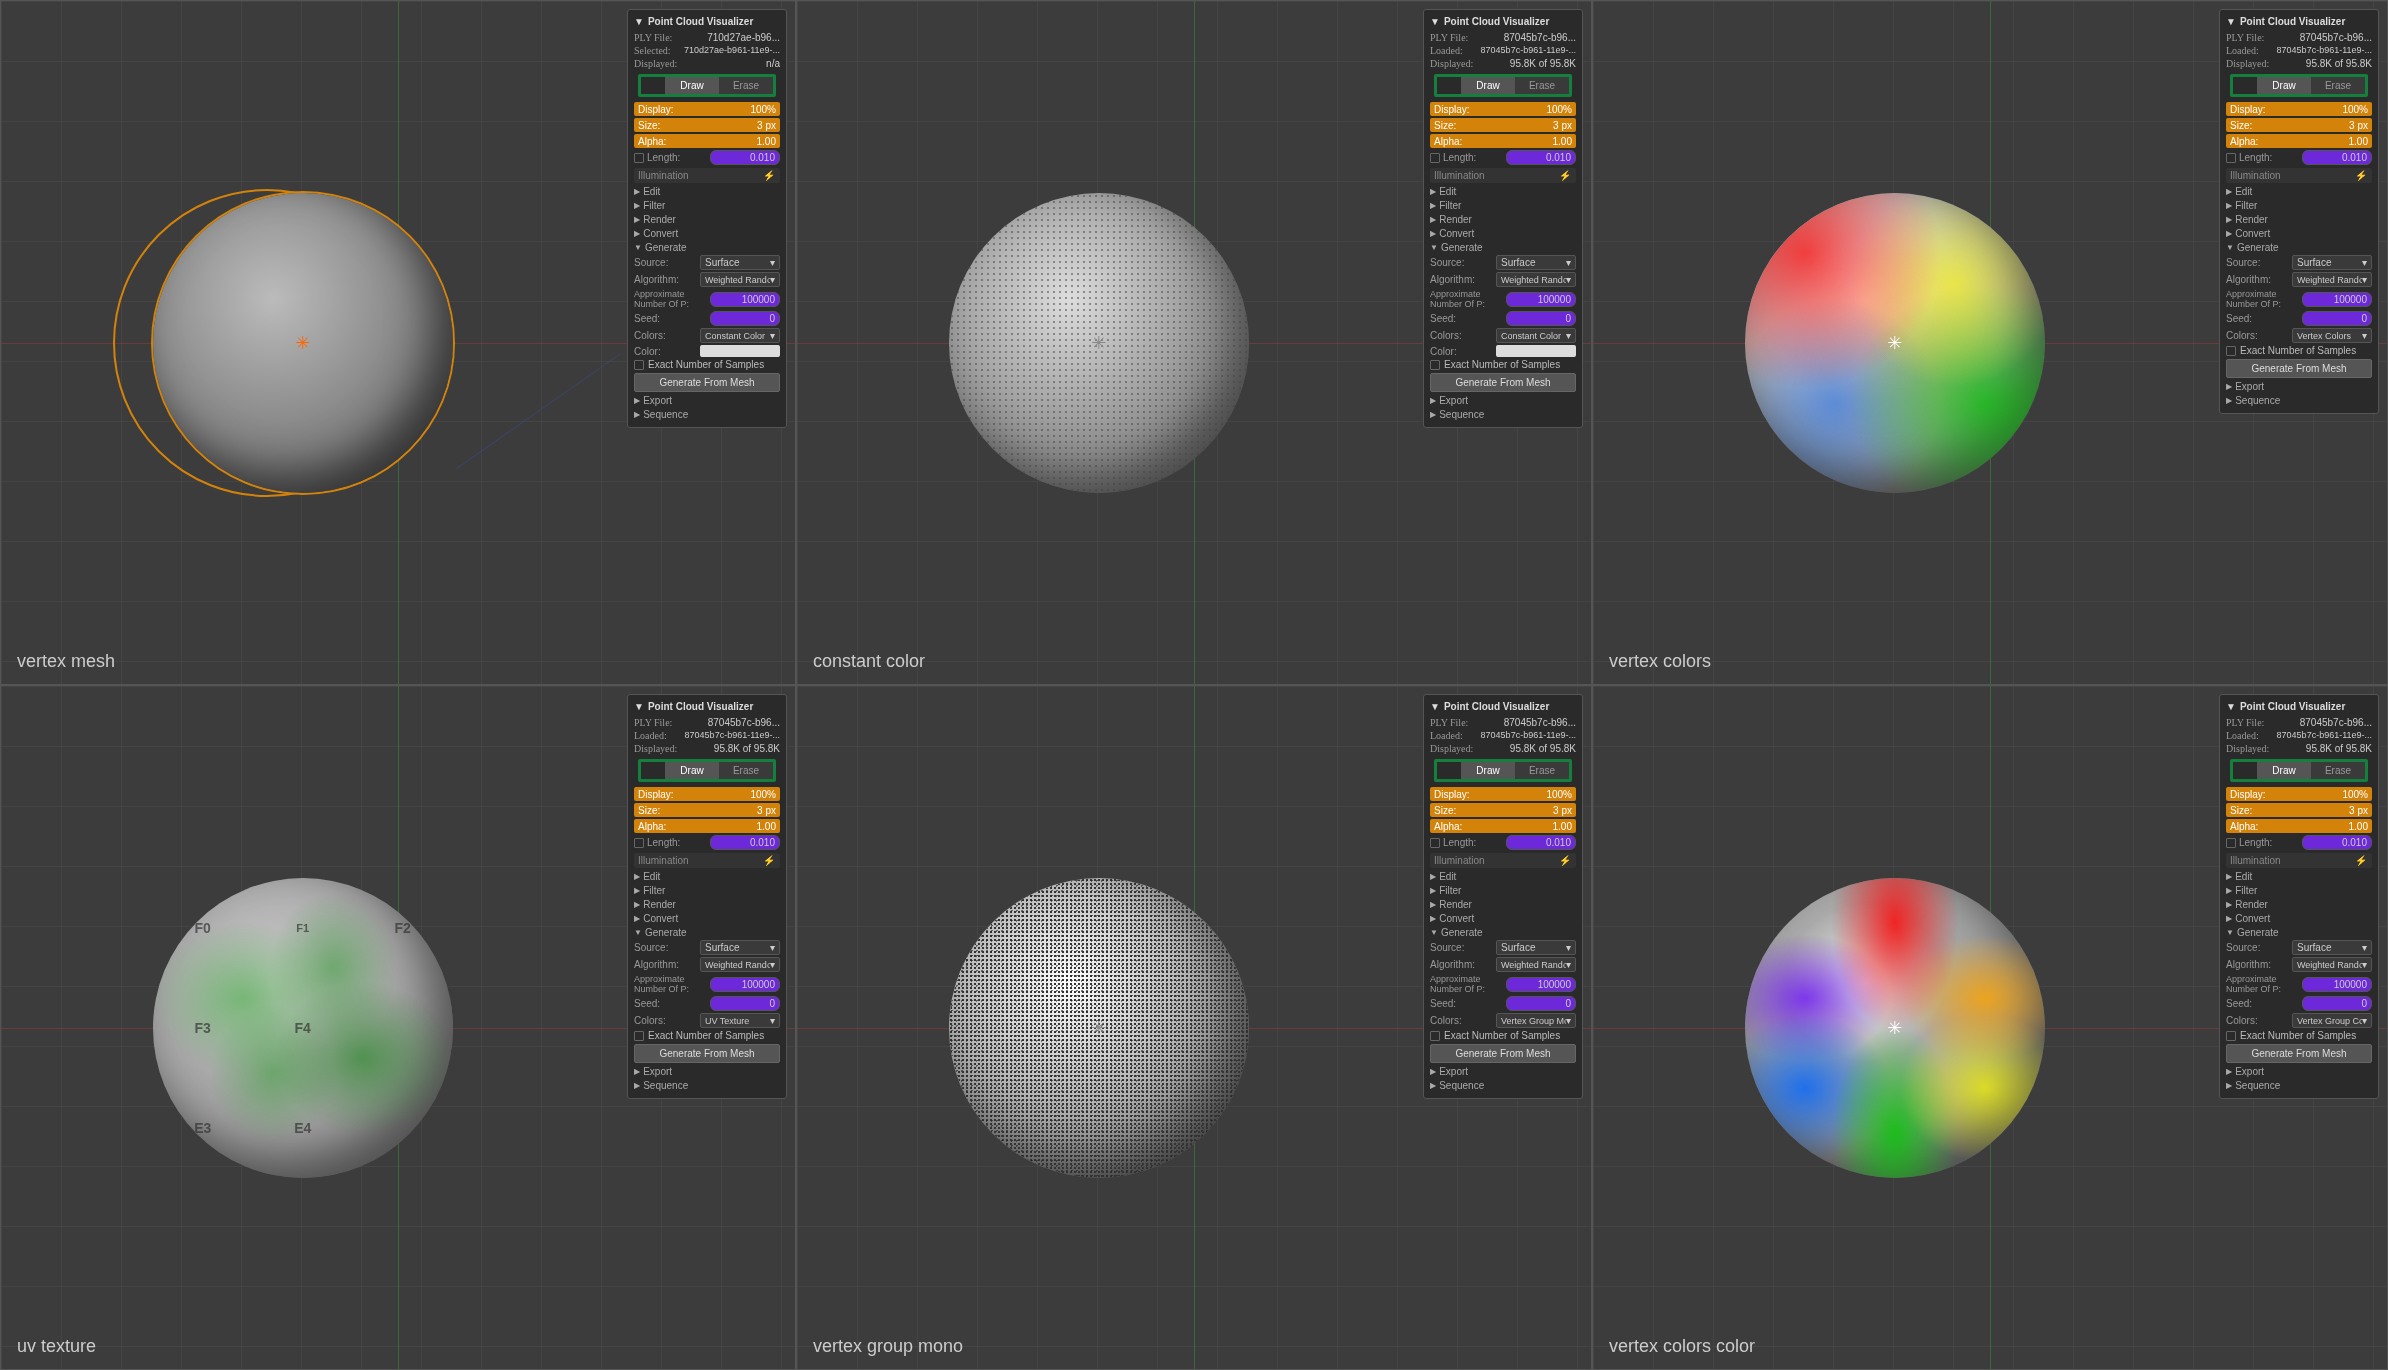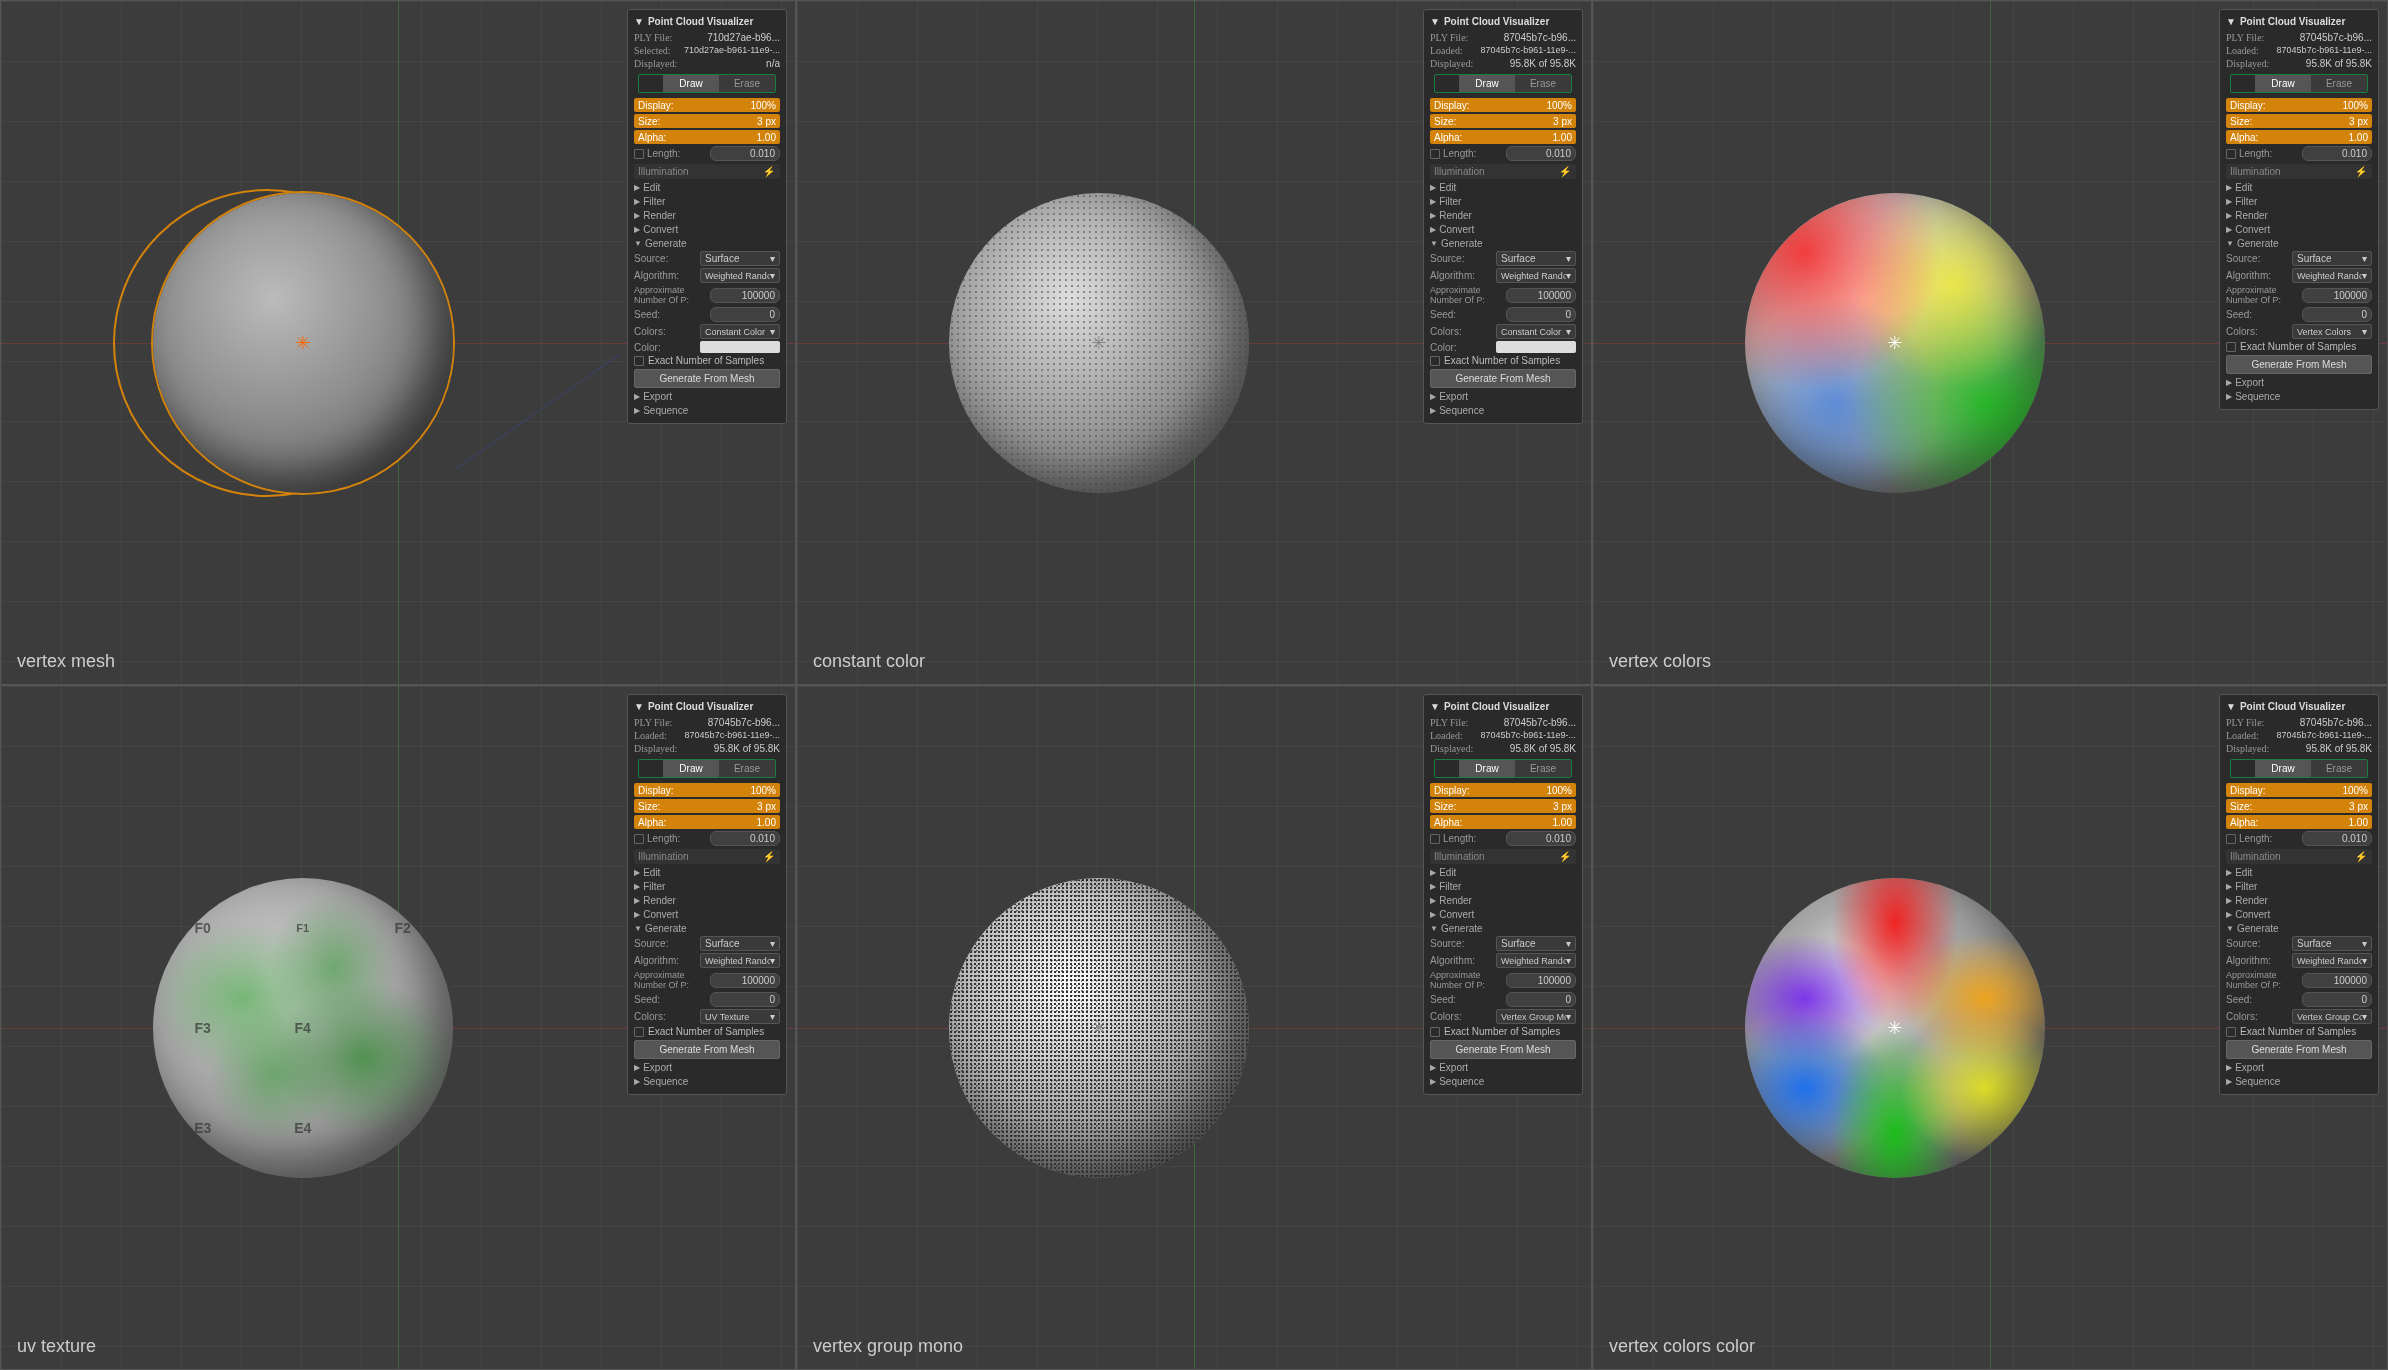--- a/index.html
+++ b/index.html
@@ -188,21 +188,21 @@
       margin-bottom: 2px;
       font-size: 10px;
     }
 
     .panel-label { color: #999; font-family: Liberation Serif, serif; }
     .panel-value { color: #ccc; }
 
     .tab-row {
       display: flex;
       margin: 5px 4px;
-      border: 1px solid #15803d;
+      border: 3px solid #15803d;
       border-radius: 2px;
       overflow: hidden;
       padding-left: 24px;
     }
 
     .tab {
       flex: 1;
       text-align: center;
       padding: 3px 0;
       background: #3a3a3a;
@@ -246,21 +246,21 @@
 
     .field-row {
       display: flex;
       justify-content: space-between;
       align-items: center;
       margin: 2px 0;
     }
 
     .field-label { color: #999; font-size: 10px; }
     .field-value {
-      background: #404040;
+      background: #6d28d9;
       border: 1px solid #555;
       color: #ccc;
       padding: 1px 4px;
       font-size: 10px;
       border-radius: 6px;
       min-width: 70px;
       text-align: right;
     }
 
     .dropdown {

